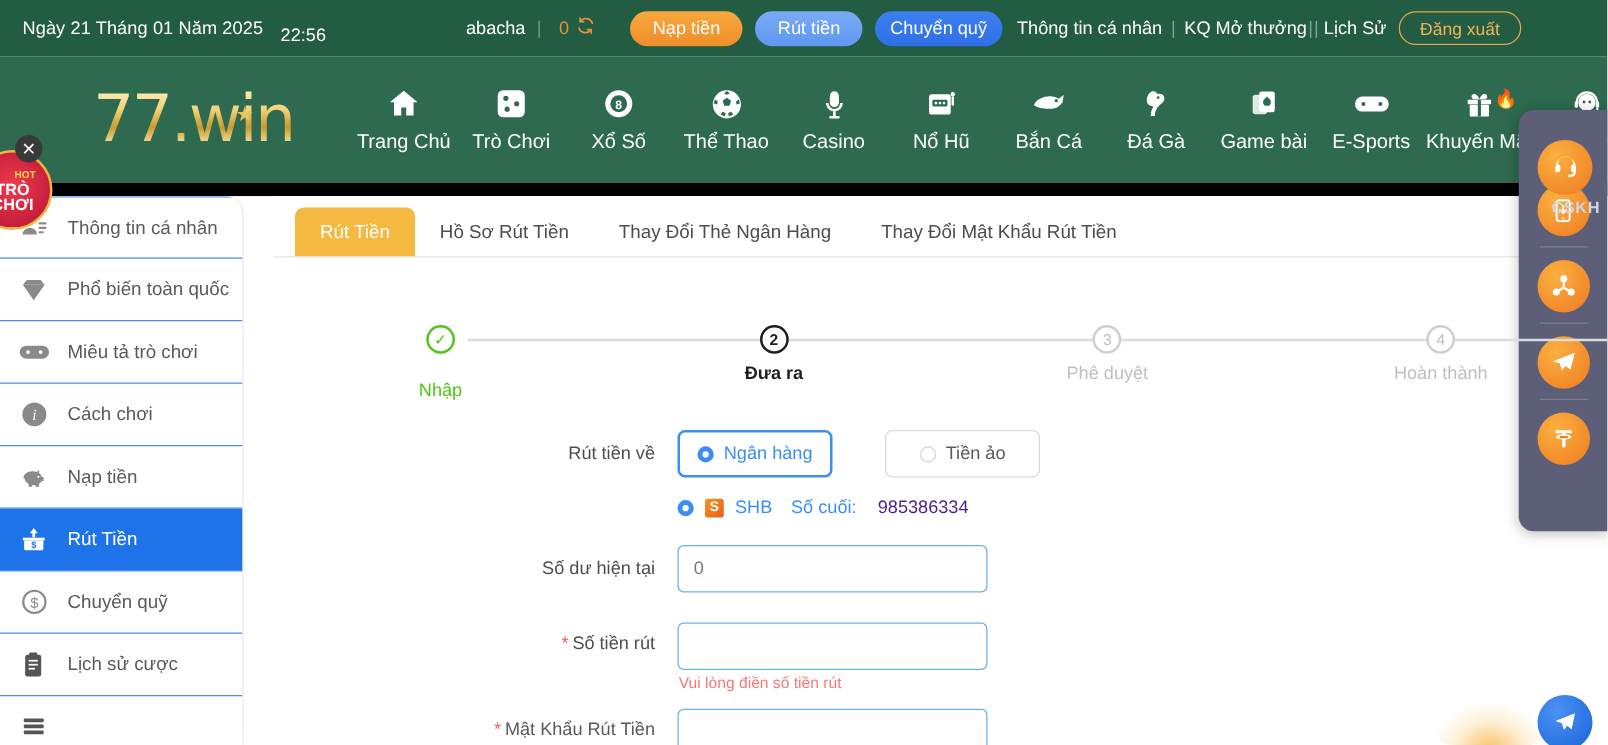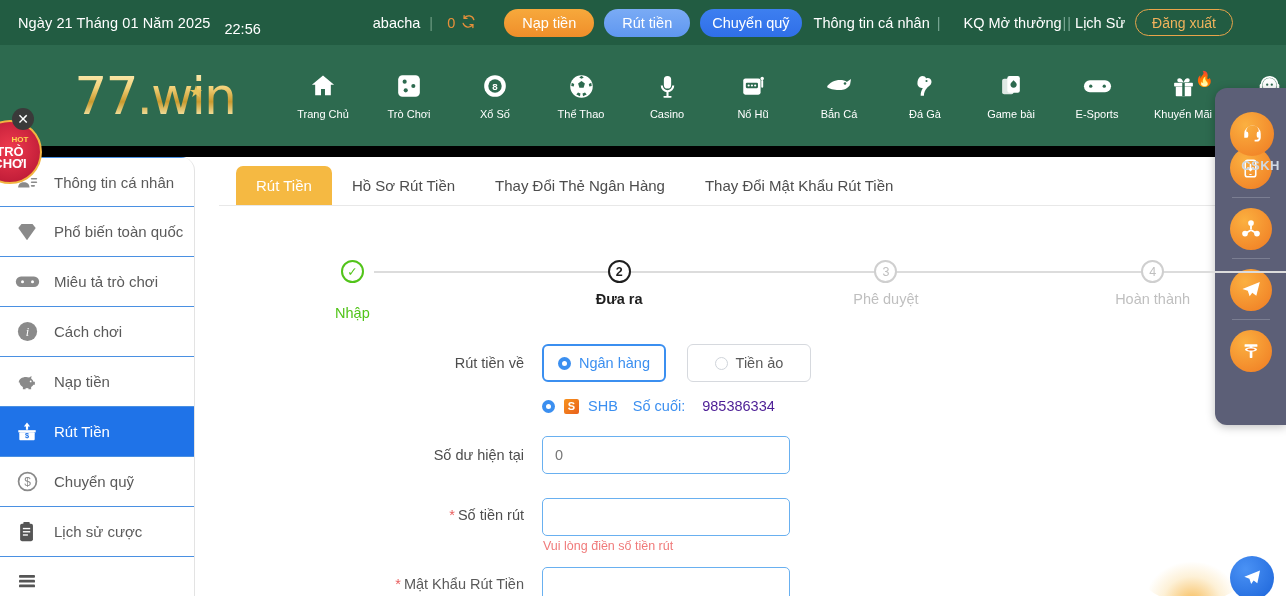--- a/index.html
+++ b/index.html
@@ -61,21 +61,21 @@
   }
   .nav-items {
     position: absolute; left: 280px; top: 0; height: 101px;
     display: flex; align-items: center;
   }
   .nav-item {
     width: 86px; height: 92px; display: flex; flex-direction: column;
     align-items: center; justify-content: center; gap: 7px; cursor: pointer;
     position: relative;
   }
-  .nav-item .ni-label { color:#fff; font-size: 11px; white-space: nowrap; }
+  .nav-item .ni-label { color:#fff; font-size: 16px; white-space: nowrap; }
   .nav-ico { width: 30px; height: 30px; display:flex; align-items:center; justify-content:center; }
   .nav-ico svg { display:block; }
   .flame { position:absolute; right: 12px; top: 20px; font-size: 15px; }
 
   
   .blackstrip { position:absolute; top:146px; left:0; width:1286px; height:11px; background:#000; }
 
   
   .body-wrap { position:absolute; top:157px; left:0; width:1286px; height:439px; background:#fff; }
 
@@ -126,21 +126,21 @@
   }
 
   
   .form { margin-top:22px; }
   .frow { display:flex; align-items:center; margin-bottom:16px; }
   .flabel {
     width:323px; text-align:right; padding-right:18px;
     font-size:14.5px; color:#4d4d4d; white-space:nowrap;
   }
   .req { color:#e85d5d; margin-right:3px; }
-  .radio-group { display:flex; gap:21px; }
+  .radio-group { display:flex; gap:42px; }
   .radio-box {
     width:124px; height:38px; border:1px solid #d6d9de; border-radius:6px;
     display:flex; align-items:center; justify-content:center; gap:8px;
     font-size:14.5px; color:#5a5a5a; cursor:pointer; background:#fff;
   }
   .radio-box.sel { border:2px solid #3b8ff0; color:#3b8ff0; }
   .rdot { width:13px; height:13px; border-radius:50%; border:1px solid #cfd4da; background:#fff; flex:0 0 13px; }
   .rdot.on { border:none; background:#3b8ff0; position:relative; }
   .rdot.on:after { content:""; position:absolute; left:4px; top:4px; width:5px; height:5px; border-radius:50%; background:#fff; }
 
@@ -237,21 +237,21 @@
           <path d="M3.5 15A8.5 8.5 0 0 0 18.5 17.5"></path>
         <path d="M5 2.5V7H9.5"></path>
           <path d="M19 21.5V17H14.5"></path>
       </svg>
     </span>
     <span class="pill pill-deposit">Nạp tiền</span>
     <span class="pill pill-withdraw">Rút tiền</span>
     <span class="pill pill-transfer">Chuyển quỹ</span>
     <span class="tb-link">Thông tin cá nhân</span>
     <span class="tb-sep">|</span>
-    <span class="tb-link" style="margin-left:16px">KQ Mở thưởng</span>
+    <span class="tb-link" style="margin-left:0">KQ Mở thưởng</span>
     <span class="tb-sep" style="margin:0 1px">|</span>
     <span class="tb-sep" style="margin:0 4px 0 0">|</span>
     <span class="tb-link" style="margin-left:0">Lịch Sử</span>
     <span class="pill-logout">Đăng xuất</span>
   </div>
 
   <div class="navbar">
     <div class="logo">
       <span>77.win</span>
       <span class="star">★</span>

